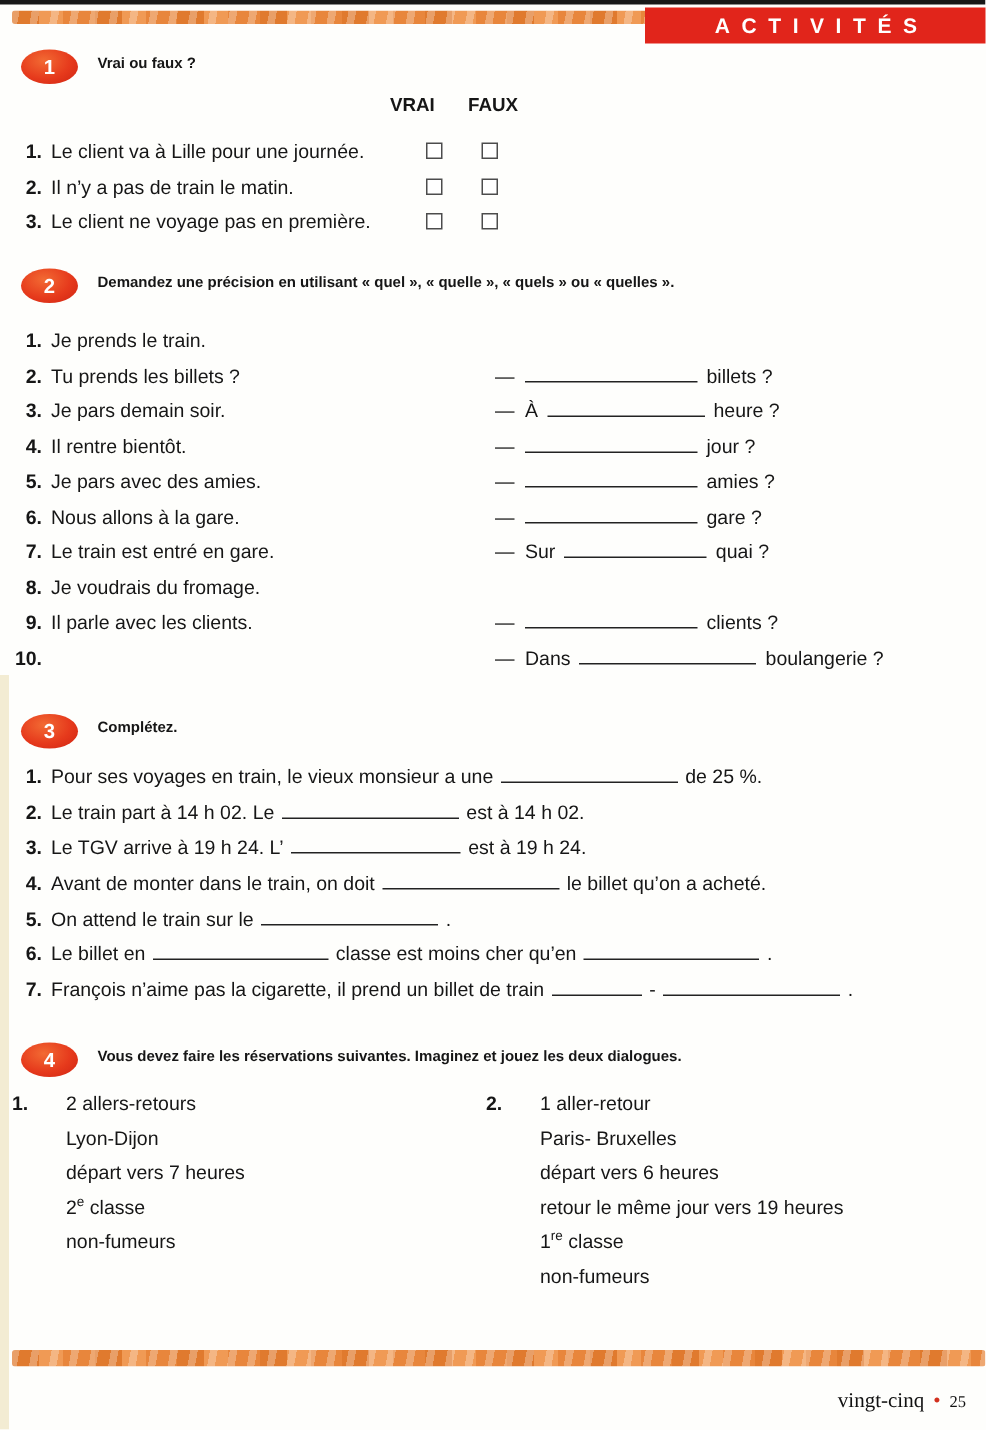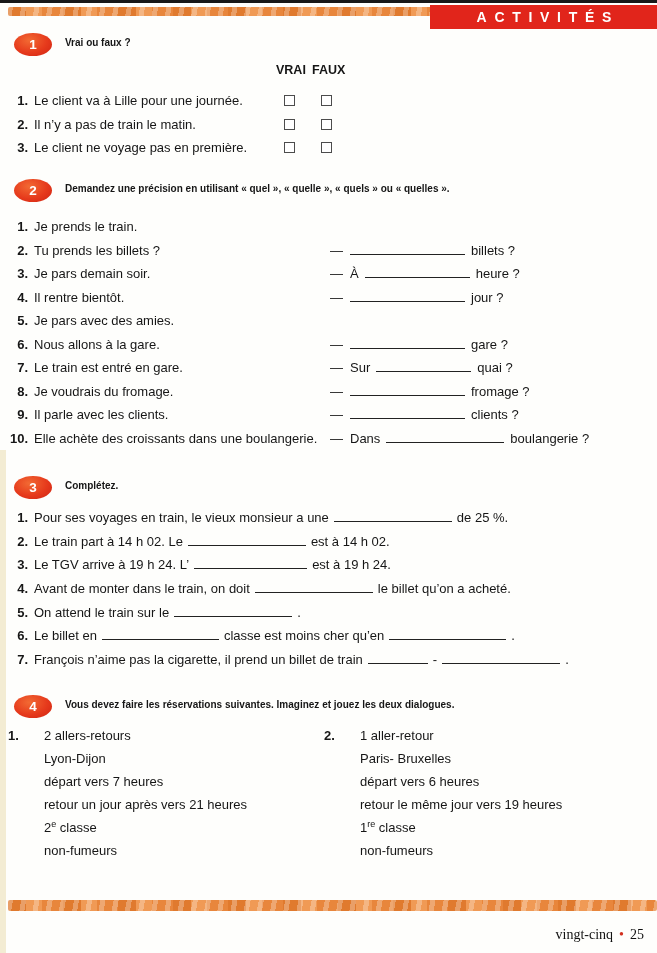--- a/index.html
+++ b/index.html
@@ -36,21 +36,21 @@
     background:radial-gradient(ellipse at 40% 32%,#f26a33 0%,#e63a1c 55%,#cf2312 100%);
     color:#fff;font-weight:bold;font-size:13.5px;
     display:flex;align-items:center;justify-content:center;
   }
   .sec-title{position:absolute;left:65px;top:4px;font-weight:bold;font-size:10px;white-space:nowrap;}
   .row{position:relative;height:23.5px;line-height:23.5px;white-space:nowrap;}
   .num{position:absolute;left:6px;width:22px;text-align:right;font-weight:bold;}
   .txt{position:absolute;left:34px;}
   
   .vf-head{position:relative;height:22px;margin-top:6px;margin-bottom:4px;font-weight:bold;font-size:12.5px;}
-  .vf-vrai{position:absolute;left:276px;} .vf-faux{position:absolute;left:312px;}
+  .vf-vrai{position:absolute;left:260px;} .vf-faux{position:absolute;left:312px;}
   .cb{position:absolute;top:6px;width:11px;height:11px;border:1.6px solid #4c4c4c;background:#fff;box-sizing:border-box;}
   .cb1{left:284px;} .cb2{left:321px;}
   
   .ex2-items{margin-top:12px;}
   .ans{position:absolute;left:330px;}
   .dash{margin-right:7px;}
   .pre{margin-right:6px;}
   .blank{display:inline-block;height:13px;border-bottom:1.4px solid #222;vertical-align:baseline;margin:0 6px 0 0;}
   .suffix{}
   
@@ -65,21 +65,21 @@
   .ex4-num{position:absolute;left:0;width:16px;font-weight:bold;}
   .ex4-text{margin-left:36px;display:inline-block;}
   sup{font-size:9px;vertical-align:super;line-height:0;}
   
   .footer{
     position:absolute;top:927px;right:13px;
     font-family:"Liberation Serif","DejaVu Serif",serif;font-size:14px;color:#111;
     display:flex;align-items:baseline;gap:6px;
   }
   .footer .bullet{color:#d2301e;font-size:14px;}
-  .footer .pagenum{font-size:14px;}
+  .footer .pagenum{font-size:11px;}
 </style>
 </head>
 <body>
 
 <div class="top-black"></div>
 <div class="orange-line orange-top"></div>
 <div class="activites">ACTIVITÉS</div>
 <div class="left-scan-strip"></div>
 
 <div class="section" id="sec1">
@@ -134,44 +134,43 @@
         <span class="ans"><span class="dash">—</span><span class="pre">À</span><span class="blank" style="width: 105px;"></span><span class="suffix">heure ?</span></span>
       </div>
       <div class="row">
         <span class="num">4.</span>
         <span class="txt">Il rentre bientôt.</span>
         <span class="ans"><span class="dash">—</span><span class="blank" style="width: 115px;"></span><span class="suffix">jour ?</span></span>
       </div>
       <div class="row">
         <span class="num">5.</span>
         <span class="txt">Je pars avec des amies.</span>
+        <span class="ans"><span class="dash">—</span><span class="blank" style="width: 115px;"></span><span class="suffix">amies ?</span></span>
       </div>
       <div class="row">
         <span class="num">6.</span>
         <span class="txt">Nous allons à la gare.</span>
         <span class="ans"><span class="dash">—</span><span class="blank" style="width: 115px;"></span><span class="suffix">gare ?</span></span>
       </div>
       <div class="row">
         <span class="num">7.</span>
         <span class="txt">Le train est entré en gare.</span>
         <span class="ans"><span class="dash">—</span><span class="pre">Sur</span><span class="blank" style="width: 95px;"></span><span class="suffix">quai ?</span></span>
       </div>
       <div class="row">
         <span class="num">8.</span>
         <span class="txt">Je voudrais du fromage.</span>
-        <span class="ans"><span class="dash">—</span><span class="blank" style="width: 115px;"></span><span class="suffix">fromage ?</span></span>
       </div>
       <div class="row">
         <span class="num">9.</span>
         <span class="txt">Il parle avec les clients.</span>
         <span class="ans"><span class="dash">—</span><span class="blank" style="width: 115px;"></span><span class="suffix">clients ?</span></span>
       </div>
       <div class="row">
         <span class="num">10.</span>
-        <span class="txt">Elle achète des croissants dans une boulangerie.</span>
         <span class="ans"><span class="dash">—</span><span class="pre">Dans</span><span class="blank" style="width: 118px;"></span><span class="suffix">boulangerie ?</span></span>
       </div>
     </div>
 </div>
 
 <div class="section" id="sec3">
   <div class="sec-head">
     <span class="badge">3</span>
     <span class="sec-title">Complétez.</span>
   </div>
@@ -210,21 +209,20 @@
 <div class="section" id="sec4">
   <div class="sec-head">
     <span class="badge">4</span>
     <span class="sec-title">Vous devez faire les réservations suivantes. Imaginez et jouez les deux dialogues.</span>
   </div>
   <div id="ex4-cols">
       <div class="ex4-col" style="left: 8px;">
         <div class="line"><span class="ex4-num">1.</span><span class="ex4-text">2 allers-retours</span></div>
         <div class="line"><span class="ex4-text">Lyon-Dijon</span></div>
         <div class="line"><span class="ex4-text">départ vers 7 heures</span></div>
-        <div class="line"><span class="ex4-text">retour un jour après vers 21 heures</span></div>
         <div class="line"><span class="ex4-text">2<sup>e</sup> classe</span></div>
         <div class="line"><span class="ex4-text">non-fumeurs</span></div>
       </div>
       <div class="ex4-col" style="left: 324px;">
         <div class="line"><span class="ex4-num">2.</span><span class="ex4-text">1 aller-retour</span></div>
         <div class="line"><span class="ex4-text">Paris- Bruxelles</span></div>
         <div class="line"><span class="ex4-text">départ vers 6 heures</span></div>
         <div class="line"><span class="ex4-text">retour le même jour vers 19 heures</span></div>
         <div class="line"><span class="ex4-text">1<sup>re</sup> classe</span></div>
         <div class="line"><span class="ex4-text">non-fumeurs</span></div>

